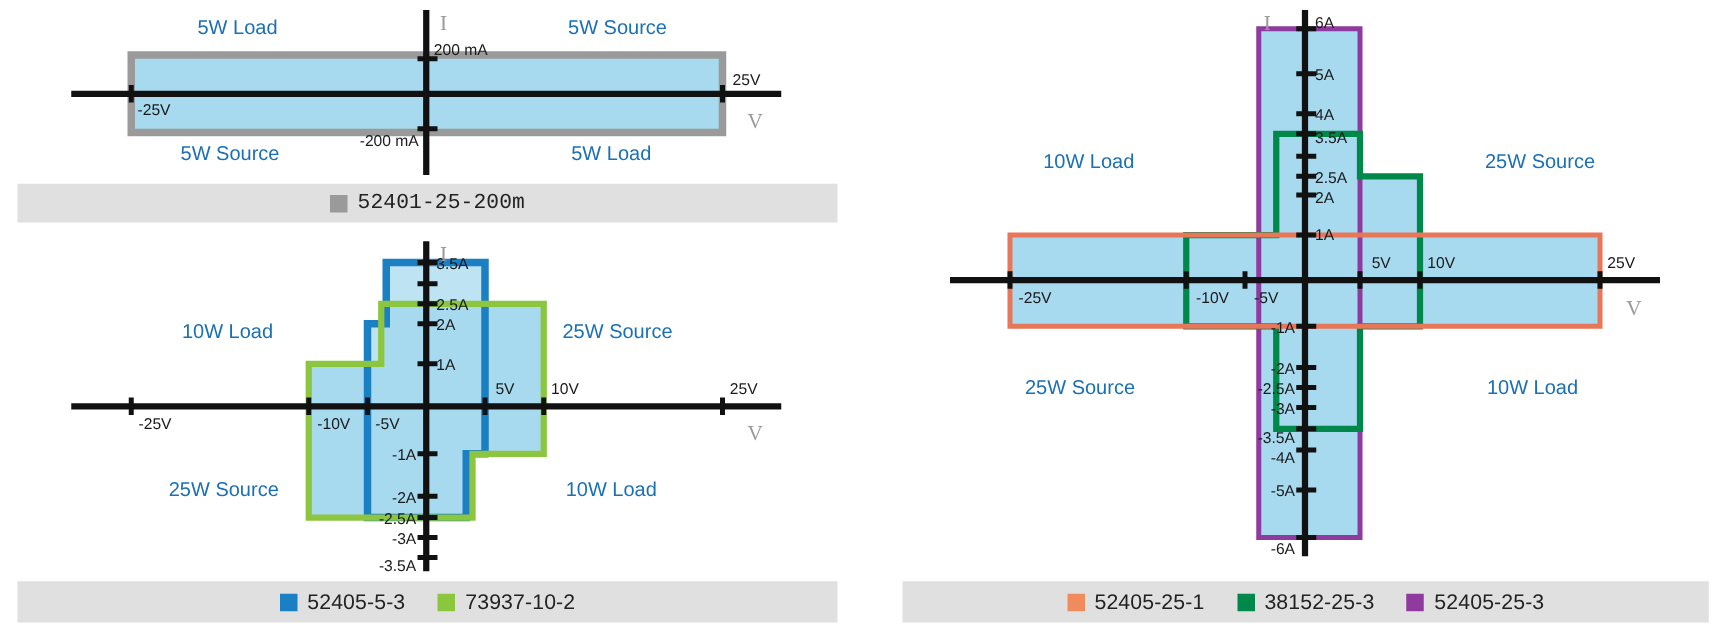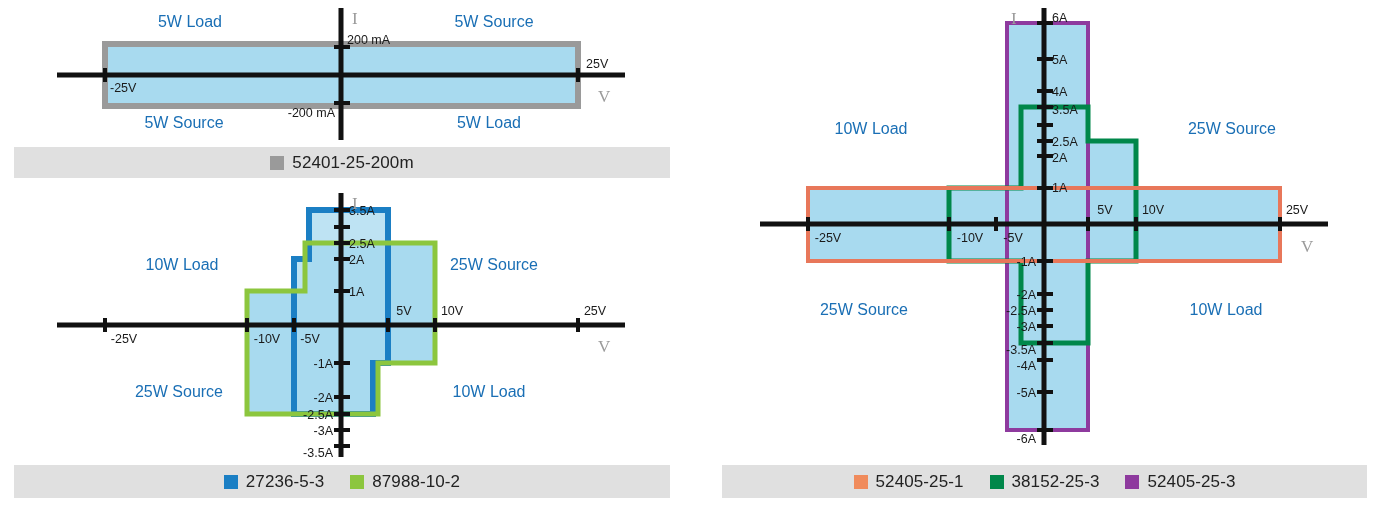--- a/index.html
+++ b/index.html
@@ -45,21 +45,21 @@
       <text class="axis-letter" x="352" y="24">I</text>
       <text class="axis-letter" x="598" y="102">V</text>
 
       <text class="quad-label" text-anchor="middle" x="190" y="27">5W Load</text>
       <text class="quad-label" text-anchor="middle" x="494" y="27">5W Source</text>
       <text class="quad-label" text-anchor="middle" x="184" y="128">5W Source</text>
       <text class="quad-label" text-anchor="middle" x="489" y="128">5W Load</text>
     </svg>
   </div>
 
-  <div class="legend-bar" style="left:14px;top:147px;width:656px;height:31px;">
+  <div class="legend-bar" style="left:14px;top:147px;width:656px;height:31px;font-family:Liberation Mono, monospace;">
     <div class="legend-item">
       <span class="legend-swatch" style="background:#9a9a9a"></span>
       <span class="legend-text">52401-25-200m</span>
     </div>
   </div>
 
   <div class="panel" style="left:0;top:185px;width:680px;height:275px;">
     <svg width="680" height="275" viewBox="0 0 680 275">
 
       <path d="M 247,106 L 305,106 L 305,58 L 435,58 L 435,178
@@ -118,25 +118,25 @@
       <text class="quad-label" text-anchor="middle" x="182" y="85">10W Load</text>
       <text class="quad-label" text-anchor="middle" x="494" y="85">25W Source</text>
       <text class="quad-label" text-anchor="middle" x="179" y="212">25W Source</text>
       <text class="quad-label" text-anchor="middle" x="489" y="212">10W Load</text>
     </svg>
   </div>
 
   <div class="legend-bar" style="left:14px;top:465px;width:656px;height:33px;">
     <div class="legend-item">
       <span class="legend-swatch" style="background:#1b7fc4"></span>
-      <span class="legend-text">27236-5-3</span>
+      <span class="legend-text">52405-5-3</span>
     </div>
     <div class="legend-item">
       <span class="legend-swatch" style="background:#8cc63e"></span>
-      <span class="legend-text">87988-10-2</span>
+      <span class="legend-text">73937-10-2</span>
     </div>
   </div>
 
   <div class="panel" style="left:700px;top:0;width:679px;height:460px;">
     <svg width="679" height="460" viewBox="0 0 679 460">
       <g transform="translate(-700,0)">
 
         <path d="M 808,188 L 1280,188 L 1280,261 L 808,261 Z" fill="#a8daef"></path>
 
         <path d="M 1021,107 L 1088,107 L 1088,141 L 1136,141 L 1136,261

